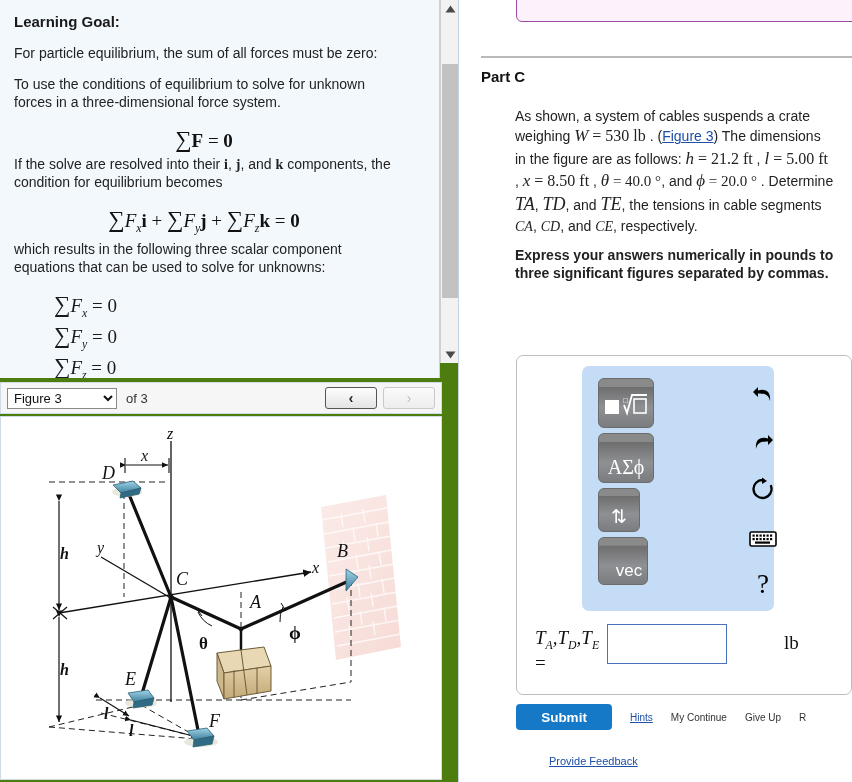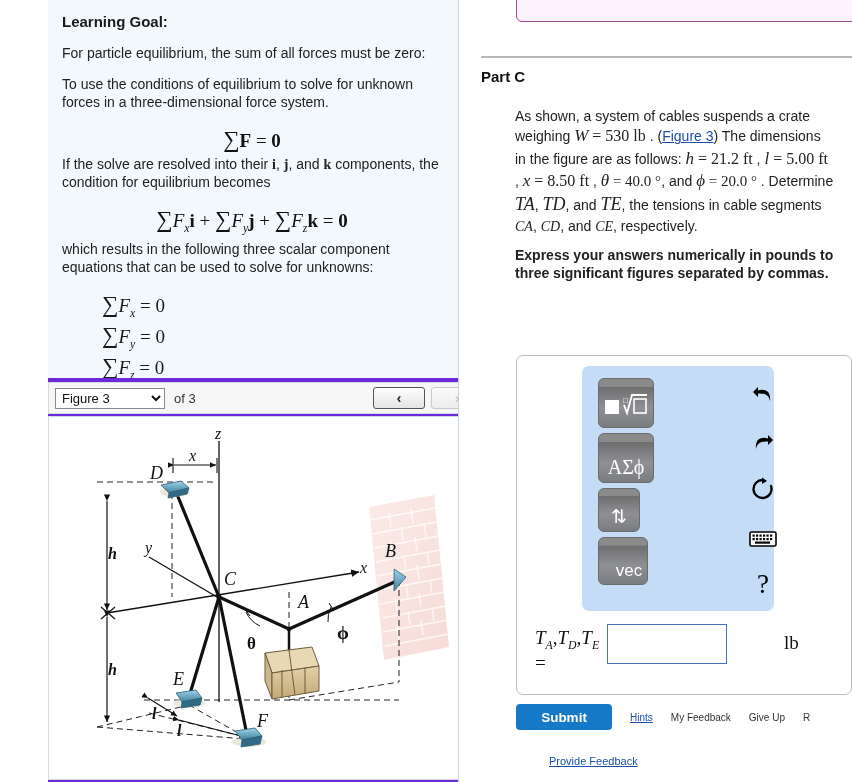--- a/index.html
+++ b/index.html
@@ -12,22 +12,21 @@
     overflow:hidden;
     position:relative;
   }
   .serif{font-family:"Liberation Serif", serif;}
   .mi{font-family:"Liberation Serif", serif;font-style:italic;}
   .mb{font-family:"Liberation Serif", serif;font-weight:bold;font-style:normal;}
 
   
   #left-panel{
     position:absolute;left:0;top:0;width:460px;height:782px;
-    background:#6d28d9;
-    margin-left:48px;
+    background:#4d7c0f;
   }
   #intro-scroll-region{
     position:absolute;left:0;top:0;width:440px;height:378px;
     background:#f3f8fd;
     border-right:1px solid #c3d4e3;
     box-sizing:border-box;
     overflow:hidden;
   }
   #intro-content{
     padding:10px 16px 0 14px;
@@ -519,21 +518,21 @@
         <span class="mi">T<sub>A</sub>,T<sub>D</sub>,T<sub>E</sub></span><br>=
       </div>
       <input id="answer-input" type="text" value="" style="">
       <span id="answer-units">lb</span>
     </div>
   </div>
 
   <div id="action-row">
     <button id="submit-button">Submit</button>
     <span class="actlink u">Hints</span>
-    <span class="actlink">My Feedback</span>
+    <span class="actlink">My Continue</span>
     <span class="actlink">Give Up</span>
     <span class="actlink">R</span>
   </div>
 
   <div id="footer-row">
     <span id="provide-feedback">Provide Feedback</span>
   </div>
 </div>
 
 </body></html>

